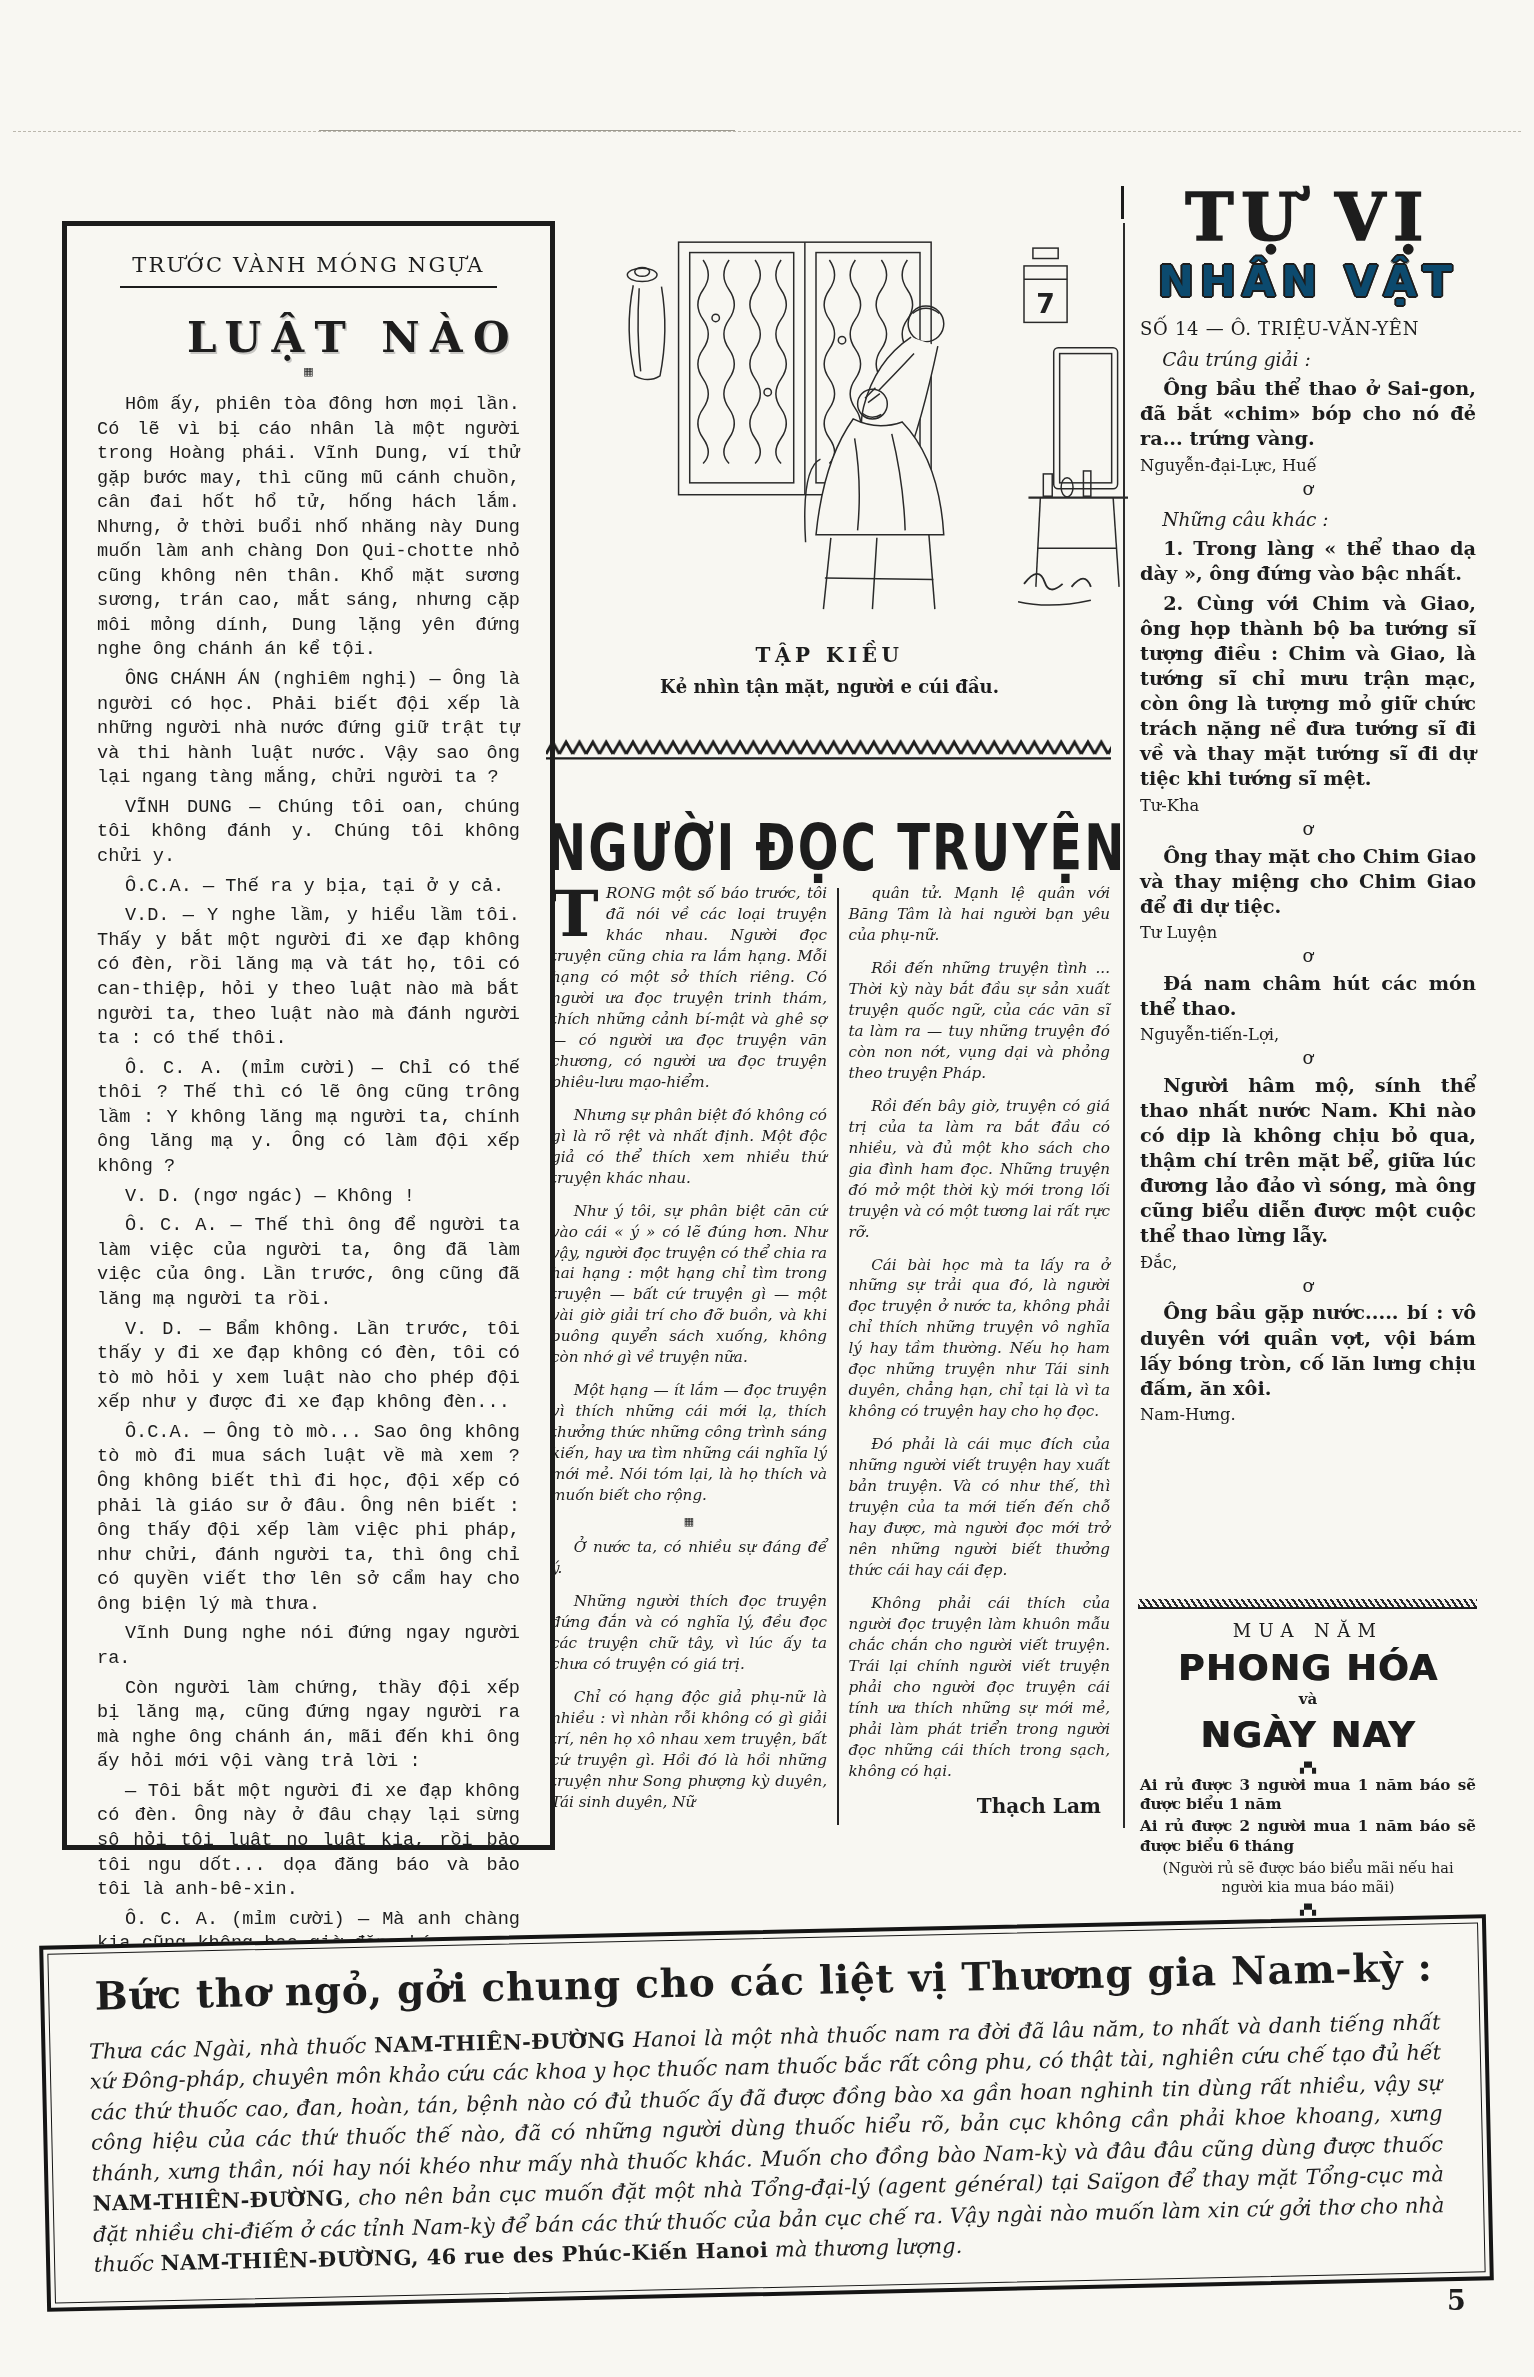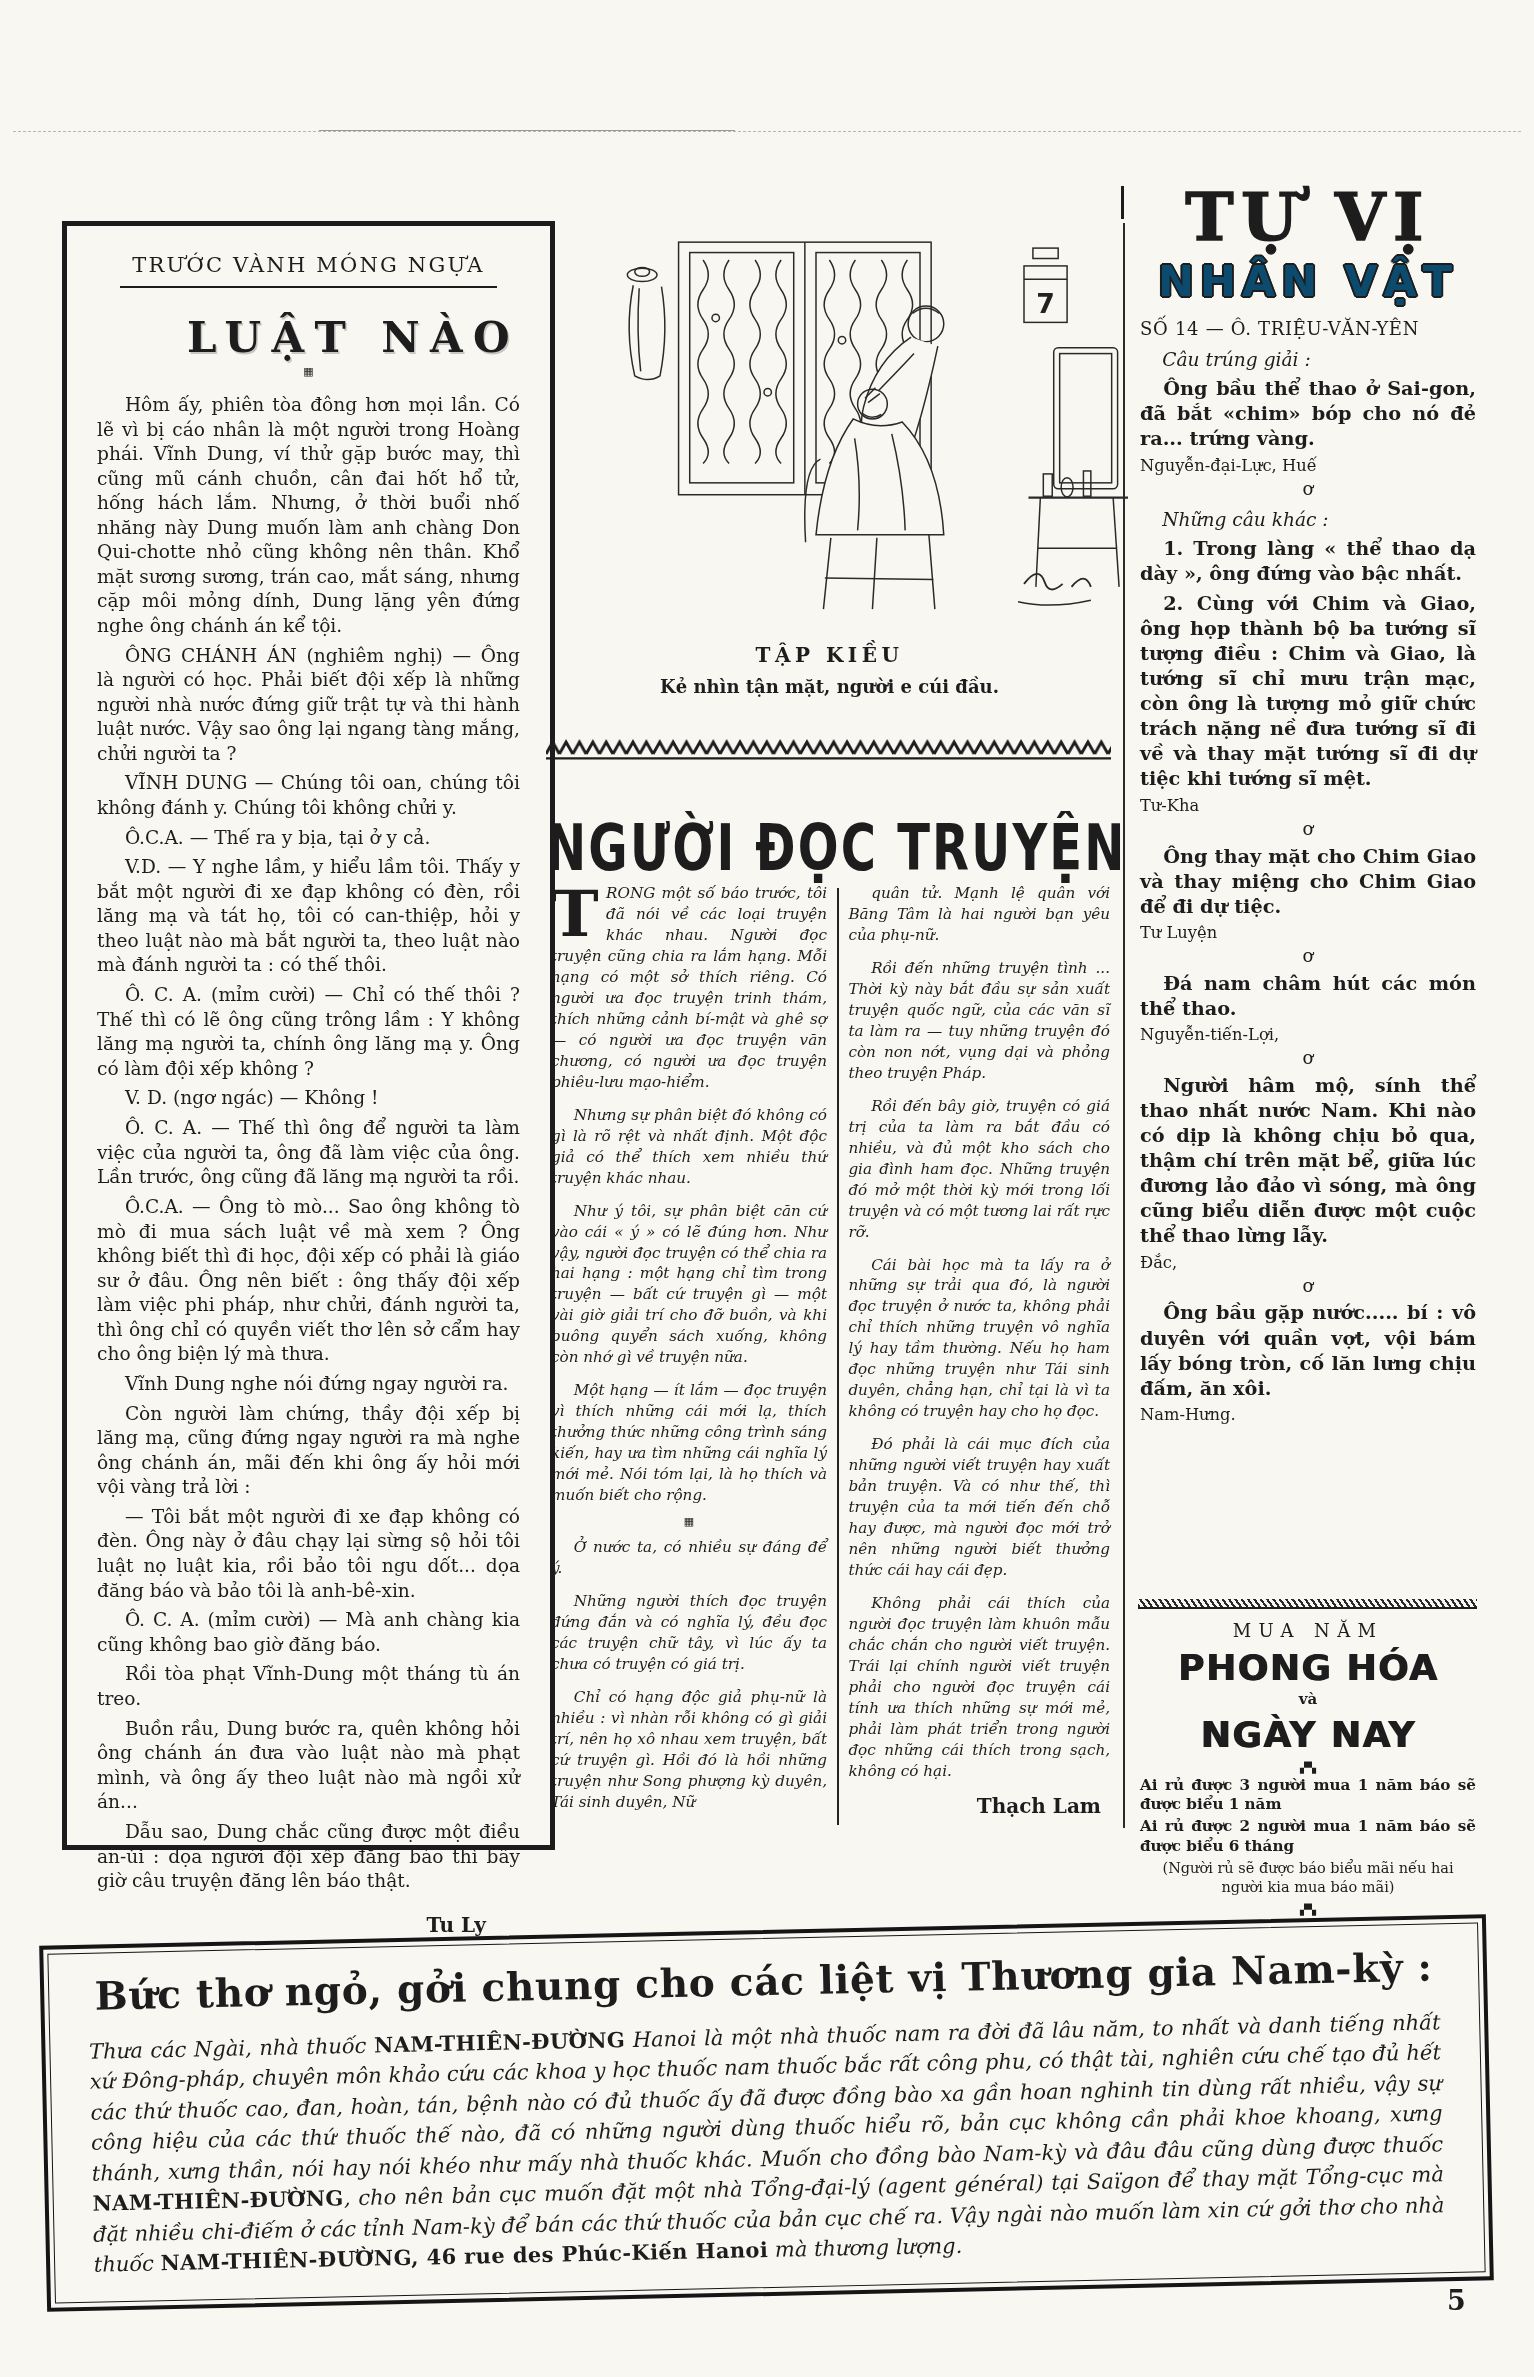--- a/index.html
+++ b/index.html
@@ -12,21 +12,21 @@
 
   
   .left-box{position:absolute;left:62px;top:221px;width:493px;height:1629px;
             border:5.2px solid #1c1c1c;box-sizing:border-box;padding:27px 30px 0;}
   .kicker{display:block;margin:0 auto;width:max-content;font-size:21px;letter-spacing:2.2px;
           border-bottom:2.2px solid #1c1c1c;padding:0 12px 9px;text-align:center;}
   .box-title{text-align:right;font-size:42px;font-weight:bold;letter-spacing:10.4px;
              margin:25px 0 3px;text-shadow:1.5px 1.5px 0 rgba(28,28,28,.22);}
   .orn{text-align:center;font-family:"DejaVu Sans",sans-serif;font-style:normal;}
   .orn-sq{font-size:11px;margin-bottom:15px;}
-  .box-body p{margin:0 0 5.2px;font-size:18.6px;line-height:1.32;text-align:justify;text-indent:1.5em;}
+  .box-body p{margin:0 0 5.2px;font-size:18.6px;line-height:1.32;text-align:justify;text-indent:1.5em;font-family:Liberation Mono, monospace;}
   .box-sig{text-align:right;font-weight:bold;font-size:20px;margin-top:19.3px;padding-right:34px;}
 
   
   .illus{position:absolute;left:568px;top:224px;width:520px;height:409px;}
   .illus svg{display:block;}
 
   .caption{position:absolute;left:550px;top:643px;width:559px;text-align:center;}
   .caption-title{font-size:20px;font-weight:bold;letter-spacing:4.5px;}
   .caption-sub{font-size:18px;font-weight:bold;margin-top:9px;}
 
@@ -107,20 +107,21 @@
     <div class="orn orn-sq">▦</div>
     <div class="box-body">
       <p>Hôm ấy, phiên tòa đông hơn mọi lần. Có lẽ vì bị cáo nhân là một người trong Hoàng phái. Vĩnh Dung, ví thử gặp bước may, thì cũng mũ cánh chuồn, cân đai hốt hổ tử, hống hách lắm. Nhưng, ở thời buổi nhố nhăng này Dung muốn làm anh chàng Don Qui-chotte nhỏ cũng không nên thân. Khổ mặt sương sương, trán cao, mắt sáng, nhưng cặp môi mỏng dính, Dung lặng yên đứng nghe ông chánh án kể tội.</p>
       <p>ÔNG CHÁNH ÁN (nghiêm nghị) — Ông là người có học. Phải biết đội xếp là những người nhà nước đứng giữ trật tự và thi hành luật nước. Vậy sao ông lại ngang tàng mắng, chửi người ta ?</p>
       <p>VĨNH DUNG — Chúng tôi oan, chúng tôi không đánh y. Chúng tôi không chửi y.</p>
       <p>Ô.C.A. — Thế ra y bịa, tại ở y cả.</p>
       <p>V.D. — Y nghe lầm, y hiểu lầm tôi. Thấy y bắt một người đi xe đạp không có đèn, rồi lăng mạ và tát họ, tôi có can-thiệp, hỏi y theo luật nào mà bắt người ta, theo luật nào mà đánh người ta : có thế thôi.</p>
       <p>Ô. C. A. (mỉm cười) — Chỉ có thế thôi ? Thế thì có lẽ ông cũng trông lầm : Y không lăng mạ người ta, chính ông lăng mạ y. Ông có làm đội xếp không ?</p>
       <p>V. D. (ngơ ngác) — Không !</p>
       <p>Ô. C. A. — Thế thì ông để người ta làm việc của người ta, ông đã làm việc của ông. Lần trước, ông cũng đã lăng mạ người ta rồi.</p>
+      <p>V. D. — Bẩm không. Lần trước, tôi thấy y đi xe đạp không có đèn, tôi có tò mò hỏi y xem luật nào cho phép đội xếp như y được đi xe đạp không đèn...</p>
       <p>Ô.C.A. — Ông tò mò... Sao ông không tò mò đi mua sách luật về mà xem ? Ông không biết thì đi học, đội xếp có phải là giáo sư ở đâu. Ông nên biết : ông thấy đội xếp làm việc phi pháp, như chửi, đánh người ta, thì ông chỉ có quyền viết thơ lên sở cẩm hay cho ông biện lý mà thưa.</p>
       <p>Vĩnh Dung nghe nói đứng ngay người ra.</p>
       <p>Còn người làm chứng, thầy đội xếp bị lăng mạ, cũng đứng ngay người ra mà nghe ông chánh án, mãi đến khi ông ấy hỏi mới vội vàng trả lời :</p>
       <p>— Tôi bắt một người đi xe đạp không có đèn. Ông này ở đâu chạy lại sừng sộ hỏi tôi luật nọ luật kia, rồi bảo tôi ngu dốt... dọa đăng báo và bảo tôi là anh-bê-xin.</p>
       <p>Ô. C. A. (mỉm cười) — Mà anh chàng kia cũng không bao giờ đăng báo.</p>
       <p>Rồi tòa phạt Vĩnh-Dung một tháng tù án treo.</p>
       <p>Buồn rầu, Dung bước ra, quên không hỏi ông chánh án đưa vào luật nào mà phạt mình, và ông ấy theo luật nào mà ngồi xử án...</p>
       <p>Dẫu sao, Dung chắc cũng được một điều an-ủi : dọa người đội xếp đăng báo thì bây giờ câu truyện đăng lên báo thật.</p>
     </div>
     <div class="box-sig">Tu Ly</div>

